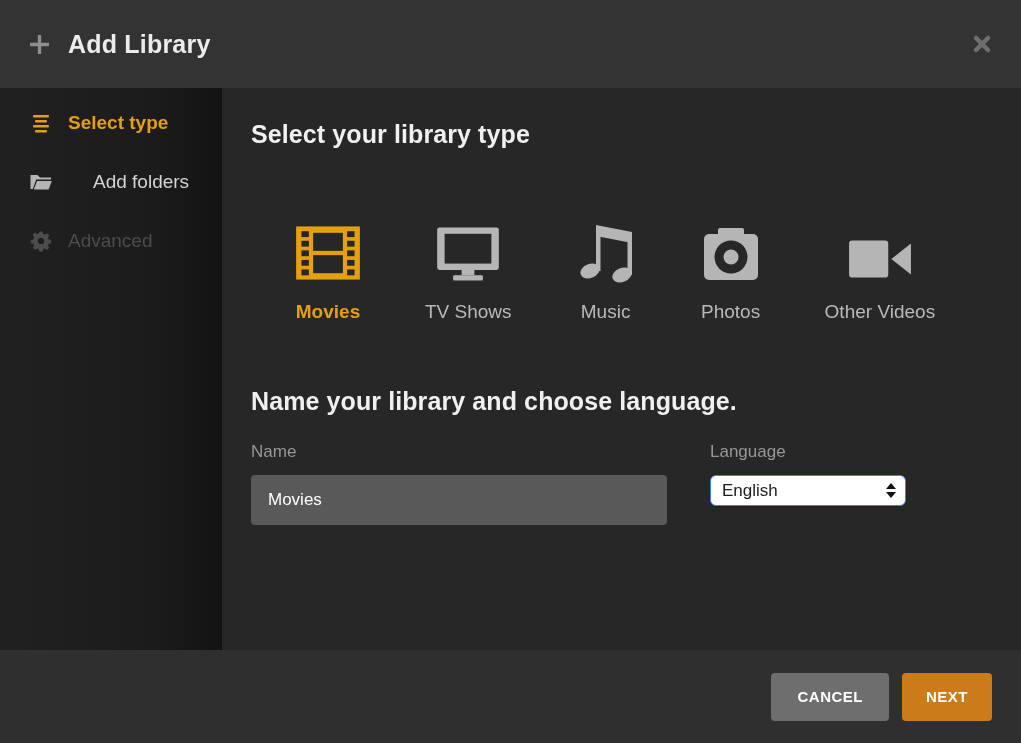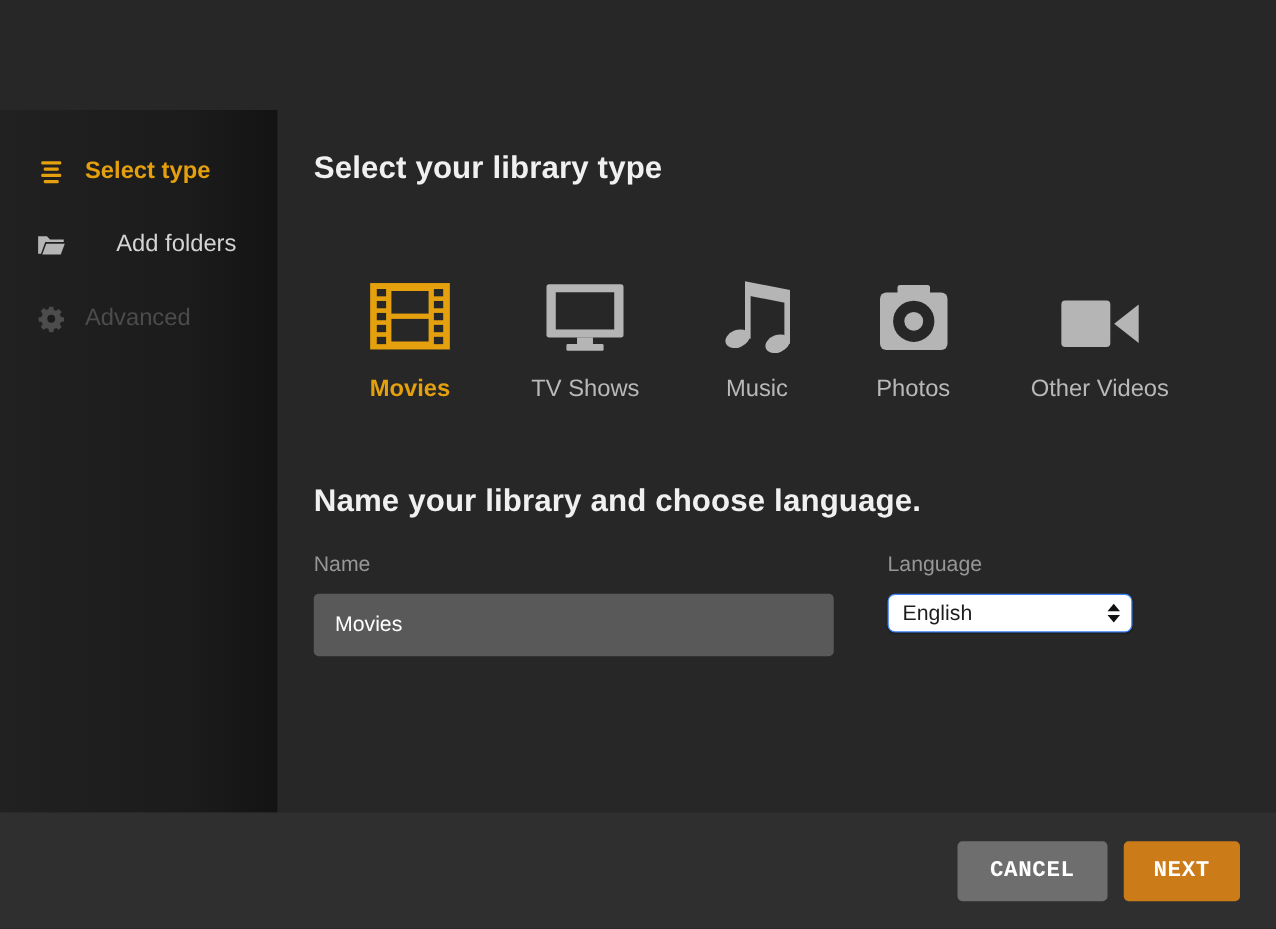--- a/index.html
+++ b/index.html
@@ -26,21 +26,21 @@
   .close-btn {
     margin-left:auto; width:30px; height:30px;
     display:flex; align-items:center; justify-content:center;
     cursor:pointer;
   }
 
   
   .sidebar {
     position:absolute; top:88px; left:0; width:222px; height:562px;
     background:linear-gradient(to right, #212121 0%, #1b1b1b 70%, #131313 100%);
-    padding-top:20px;
+    padding-top:6px;
   }
   .side-item {
     display:flex; align-items:center; gap:15px;
     padding:18px 0 18px 29px;
     font-size:19px; cursor:pointer;
   }
   .side-item .si-icon { display:flex; align-items:center; width:24px; justify-content:center; }
   .side-item.active   { color:var(--accent-gold, #e5a00d); font-weight:600; }
   .side-item.normal   { color:#d4d4d4;gap:40px; }
   .side-item.disabled { color:#4c4c4c; cursor:default; }
@@ -91,32 +91,45 @@
 
   
   .footer {
     position:absolute; left:0; bottom:0; width:1021px; height:93px;
     background:#2f2f2f;
     display:flex; align-items:center; justify-content:flex-end;
     padding-right:29px; gap:13px;
   }
   .btn {
     height:48px; border:none; border-radius:4px;
-    color:#ffffff; font-size:18px; font-weight:bold; letter-spacing:.5px;
-    font-family:Liberation Mono, monospace;
+    color:#ffffff; font-size:15px; font-weight:bold; letter-spacing:.5px;
+    font-family:Liberation Sans, sans-serif;
     cursor:pointer; display:flex; align-items:center; justify-content:center;
   }
   .btn-cancel { background:var(--cancel-gray, #6e6e6e); padding:0 26px; }
   .btn-next   { background:var(--next-orange, #cc7b19); padding:0 24px; }
 </style>
 </head>
 <body>
 
 <div class="dialog">
 
+  <div class="header">
+    <span class="plus-wrap">
+      <svg width="23" height="23" viewBox="0 0 22 22">
+          <path fill="#8f8f8f" d="M9.4 2h3.2v7.4H20v3.2h-7.4V20H9.4v-7.4H2V9.4h7.4z"></path>
+        </svg>
+    </span>
+    <span class="dialog-title">Add Library</span>
+    <span class="close-btn">
+      <svg width="20" height="20" viewBox="0 0 20 20">
+          <path d="M4 4 L16 16 M16 4 L4 16" stroke="#6f6f6f" stroke-width="4.5" stroke-linecap="round"></path>
+        </svg>
+    </span>
+  </div>
 
   <div class="sidebar">
     <div class="side-item active">
       <span class="si-icon">
         <svg width="22" height="22" viewBox="0 0 22 22" fill="#e5a00d">
           <rect x="3" y="3" width="16" height="2.6" rx="1"></rect>
           <rect x="5" y="8" width="12" height="2.6" rx="1"></rect>
           <rect x="3" y="13" width="16" height="2.6" rx="1"></rect>
           <rect x="5" y="18" width="12" height="2.6" rx="1"></rect>
         </svg>

